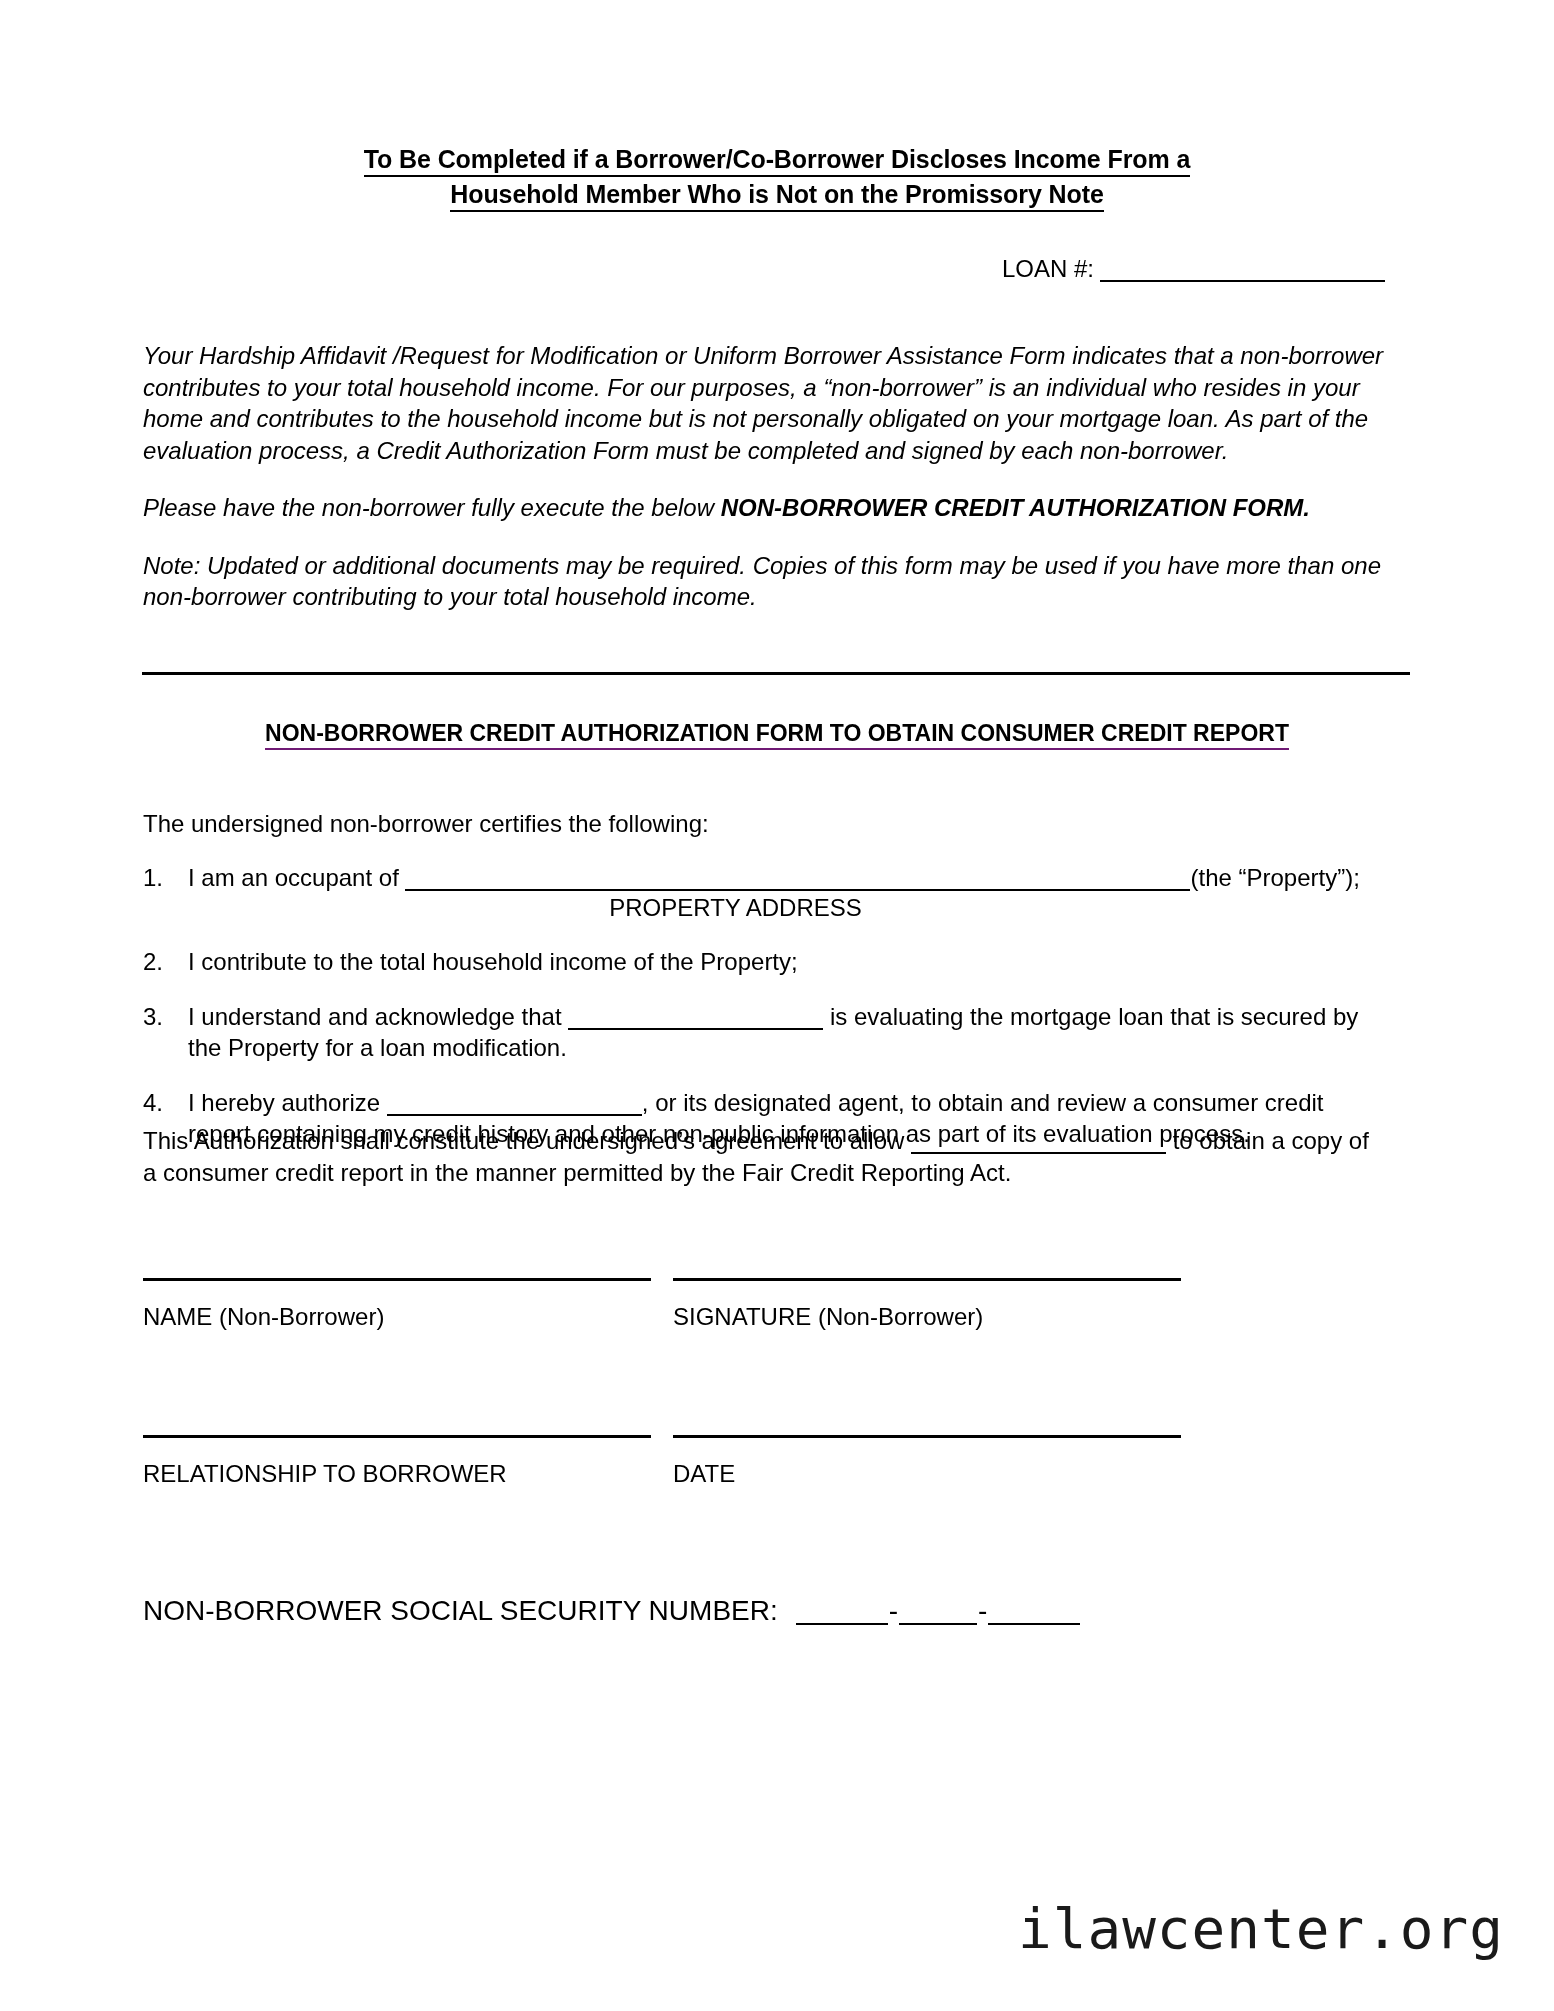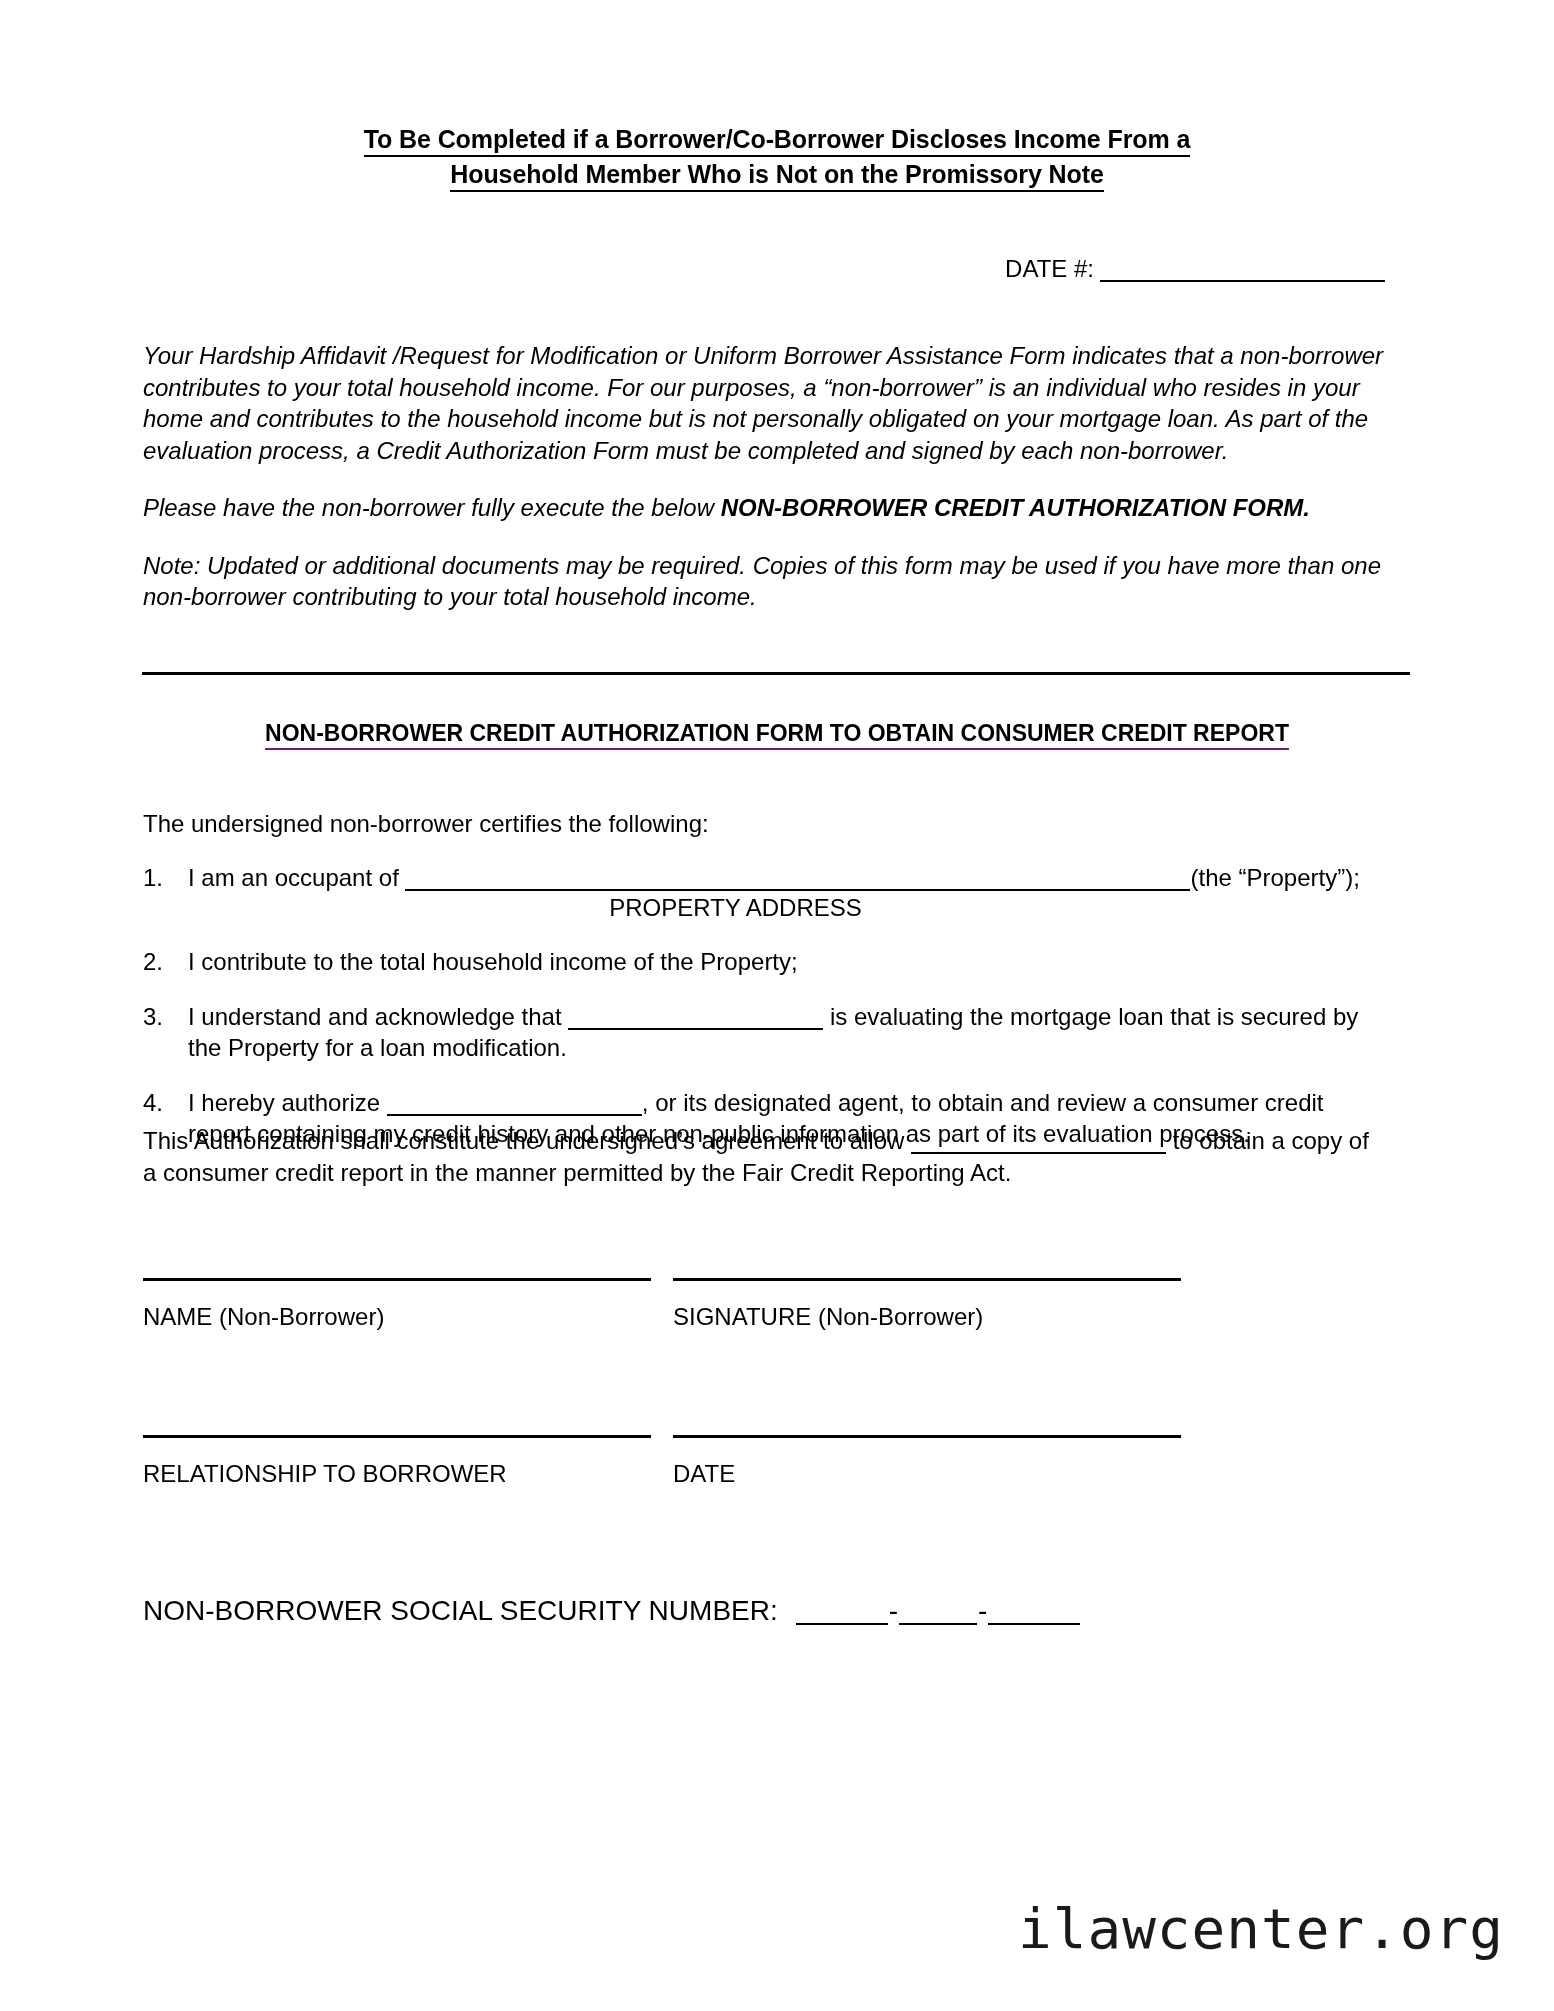--- a/index.html
+++ b/index.html
@@ -19,21 +19,21 @@
     height: 2011px;
     background: #ffffff;
     box-sizing: border-box;
     overflow: hidden;
   }
 
   
   .doc-title {
     position: absolute;
     left: 0;
-    top: 124px;
+    top: 144px;
     width: 1554px;
     text-align: center;
     font-size: 25px;
     font-weight: bold;
     line-height: 30px;
     letter-spacing: -0.1px;
   }
   .doc-title .tline {
     display: inline-block;
     border-bottom: 2px solid #000;
@@ -206,21 +206,21 @@
 <body>
 
 <div class="page">
 
   <div class="doc-title">
     <div class="tline">To Be Completed if a Borrower/Co-Borrower Discloses Income From a</div><br>
     <div class="tline tline2">Household Member Who is Not on the Promissory Note</div>
   </div>
 
   <div class="loan-row">
-    <span>DATE #:</span><span class="blank-long"></span>
+    <span>LOAN #:</span><span class="blank-long"></span>
   </div>
 
   <div class="body-block">
     <p>Your Hardship Affidavit /Request for Modification or Uniform Borrower Assistance Form indicates that a non-borrower contributes to your total household income. For our purposes, a “non-borrower” is an individual who resides in your home and contributes to the household income but is not personally obligated on your mortgage loan. As part of the evaluation process, a Credit Authorization Form must be completed and signed by each non-borrower.</p>
     <p><span>Please have the non-borrower fully execute the below </span><b>NON-BORROWER CREDIT AUTHORIZATION FORM.</b></p>
     <p>Note: Updated or additional documents may be required. Copies of this form may be used if you have more than one non-borrower contributing to your total household income.</p>
   </div>
 
   <div class="divider"></div>
 

